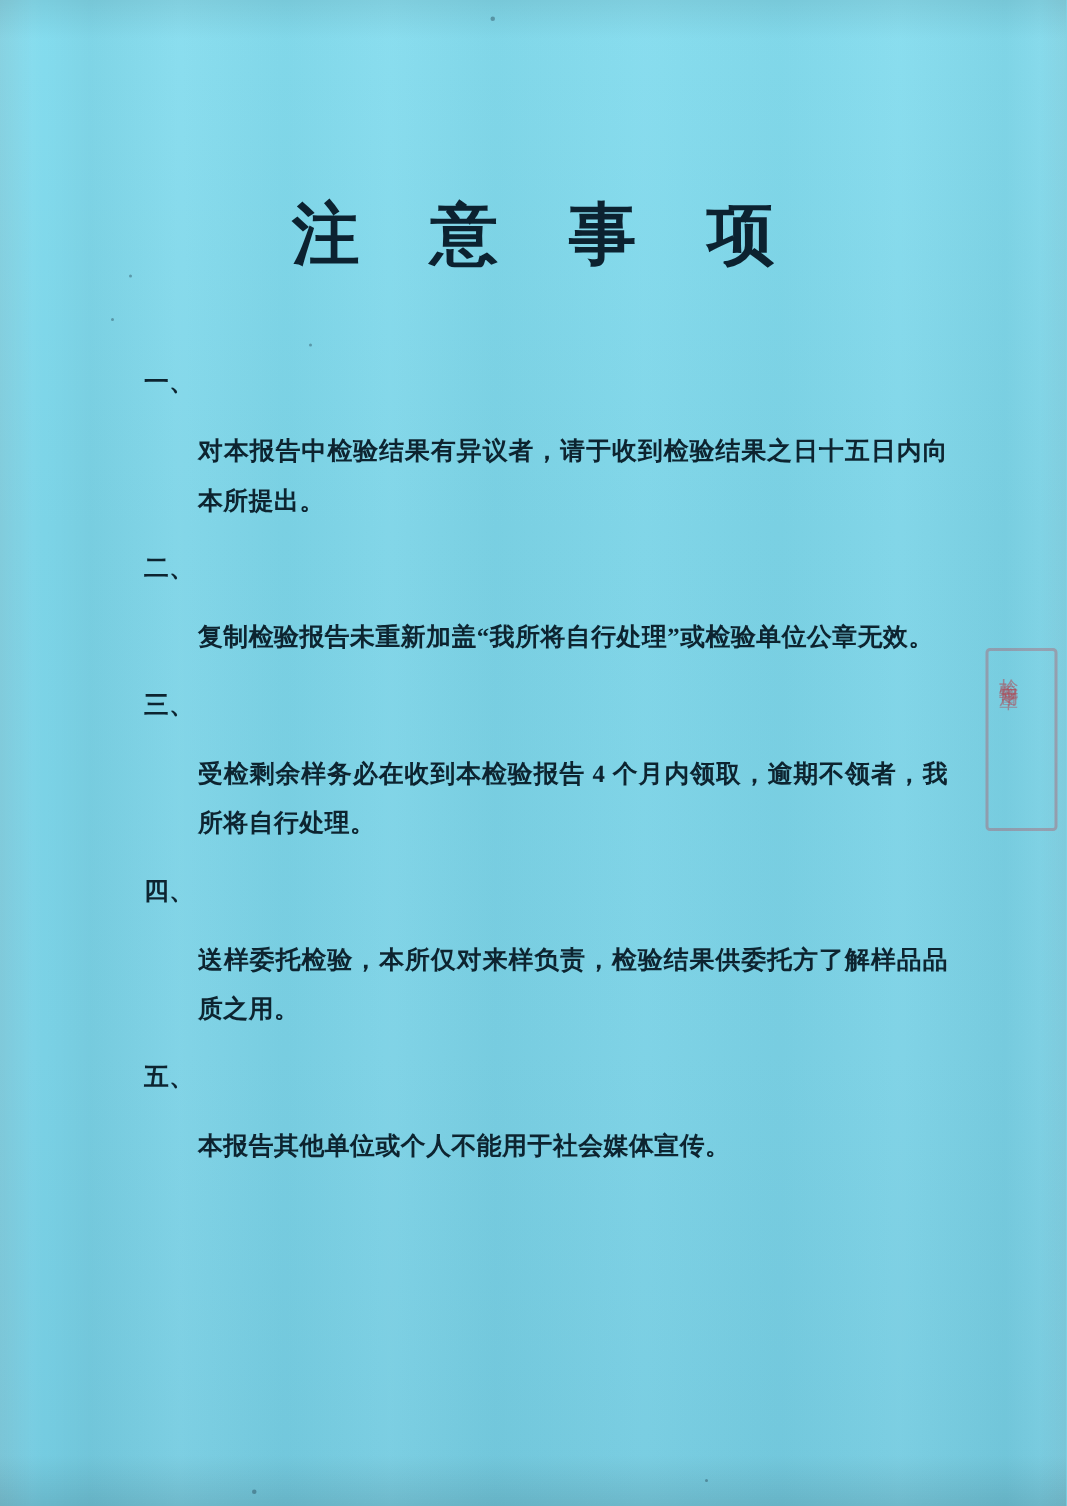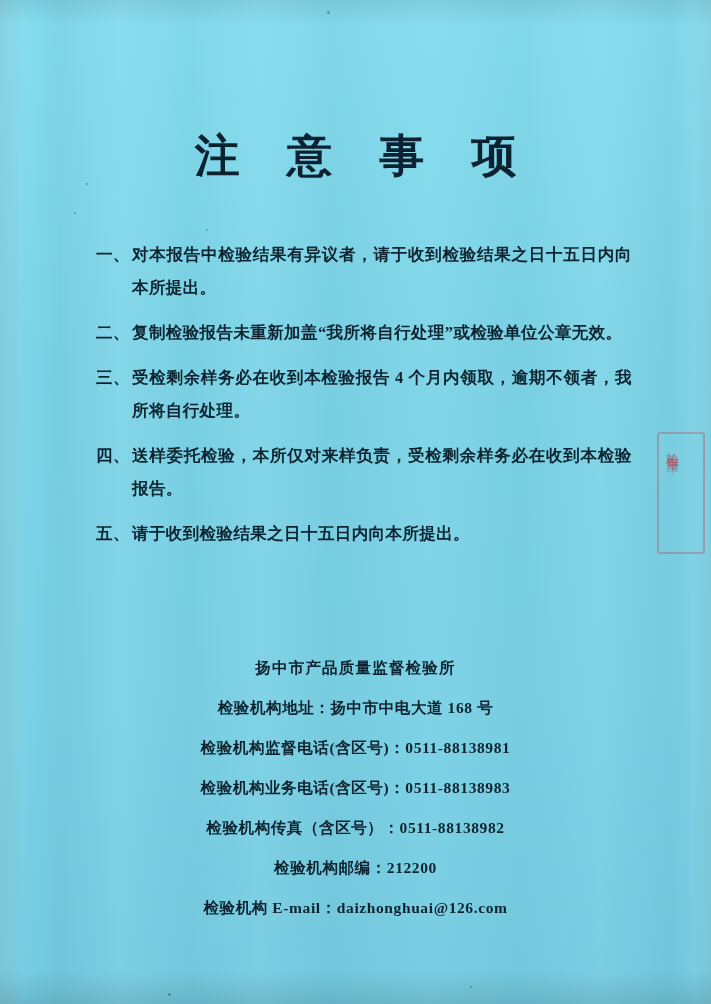--- a/index.html
+++ b/index.html
@@ -83,20 +83,21 @@
     margin-bottom: 12px;
     letter-spacing: 0.4px;
   }
   .notice-num {
     flex: 0 0 auto;
     width: 36px;
   }
   .notice-text {
     flex: 1 1 auto;
     text-align: justify;
+    margin-top: 46px;
   }
 
   .footer-block {
     position: absolute;
     top: 648px;
     left: 0;
     width: 711px;
     text-align: center;
   }
   .footer-line {
@@ -175,33 +176,24 @@
       <span class="notice-text">复制检验报告未重新加盖“我所将自行处理”或检验单位公章无效。</span>
     </div>
 
     <div class="notice-item">
       <span class="notice-num">三、</span>
       <span class="notice-text">受检剩余样务必在收到本检验报告 4 个月内领取，逾期不领者，我所将自行处理。</span>
     </div>
 
     <div class="notice-item">
       <span class="notice-num">四、</span>
-      <span class="notice-text">送样委托检验，本所仅对来样负责，受检剩余样务必在收到本检验报告。</span>
+      <span class="notice-text">送样委托检验，本所仅对来样负责，检验结果供委托方了解样品品质之用。</span>
     </div>
 
     <div class="notice-item">
       <span class="notice-num">五、</span>
-      <span class="notice-text">请于收到检验结果之日十五日内向本所提出。</span>
+      <span class="notice-text">本报告其他单位或个人不能用于社会媒体宣传。</span>
     </div>
 
   </div>
 
-  <div class="footer-block">
-    <div class="footer-line org">扬中市产品质量监督检验所</div>
-    <div class="footer-line">检验机构地址：扬中市中电大道 168 号</div>
-    <div class="footer-line">检验机构监督电话(含区号)：0511-88138981</div>
-    <div class="footer-line">检验机构业务电话(含区号)：0511-88138983</div>
-    <div class="footer-line">检验机构传真（含区号）：0511-88138982</div>
-    <div class="footer-line">检验机构邮编：212200</div>
-    <div class="footer-line">检验机构 E-mail：daizhonghuai@126.com</div>
-  </div>
 
 </div>
 
 </body></html>

